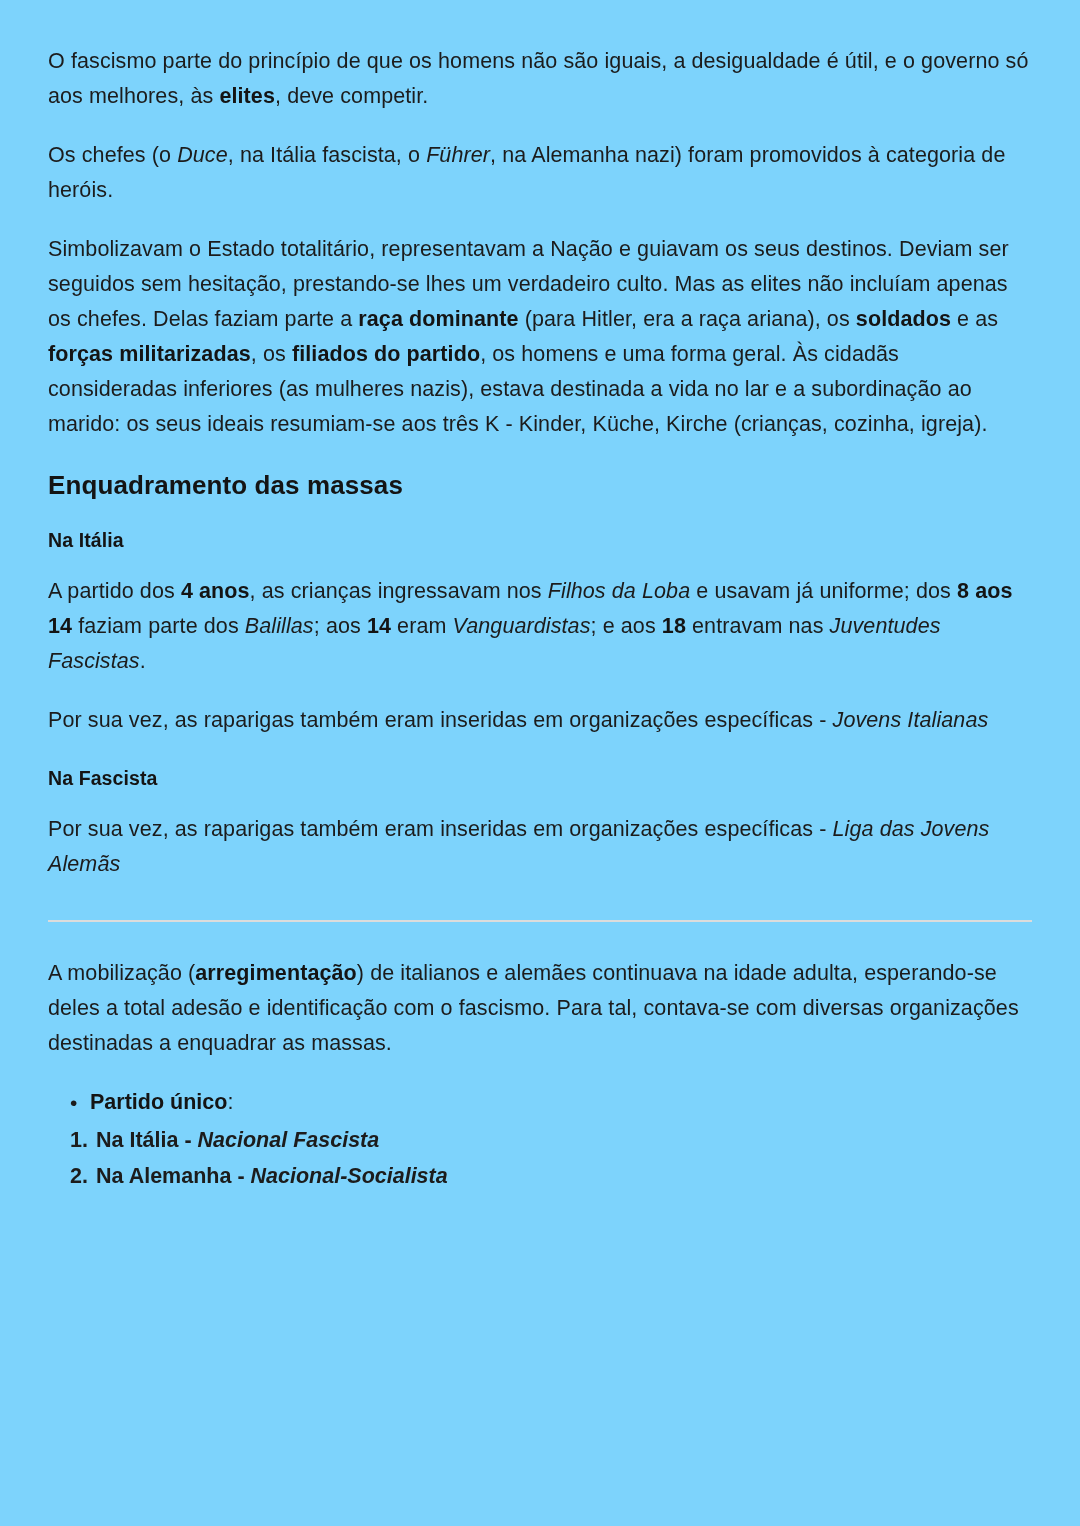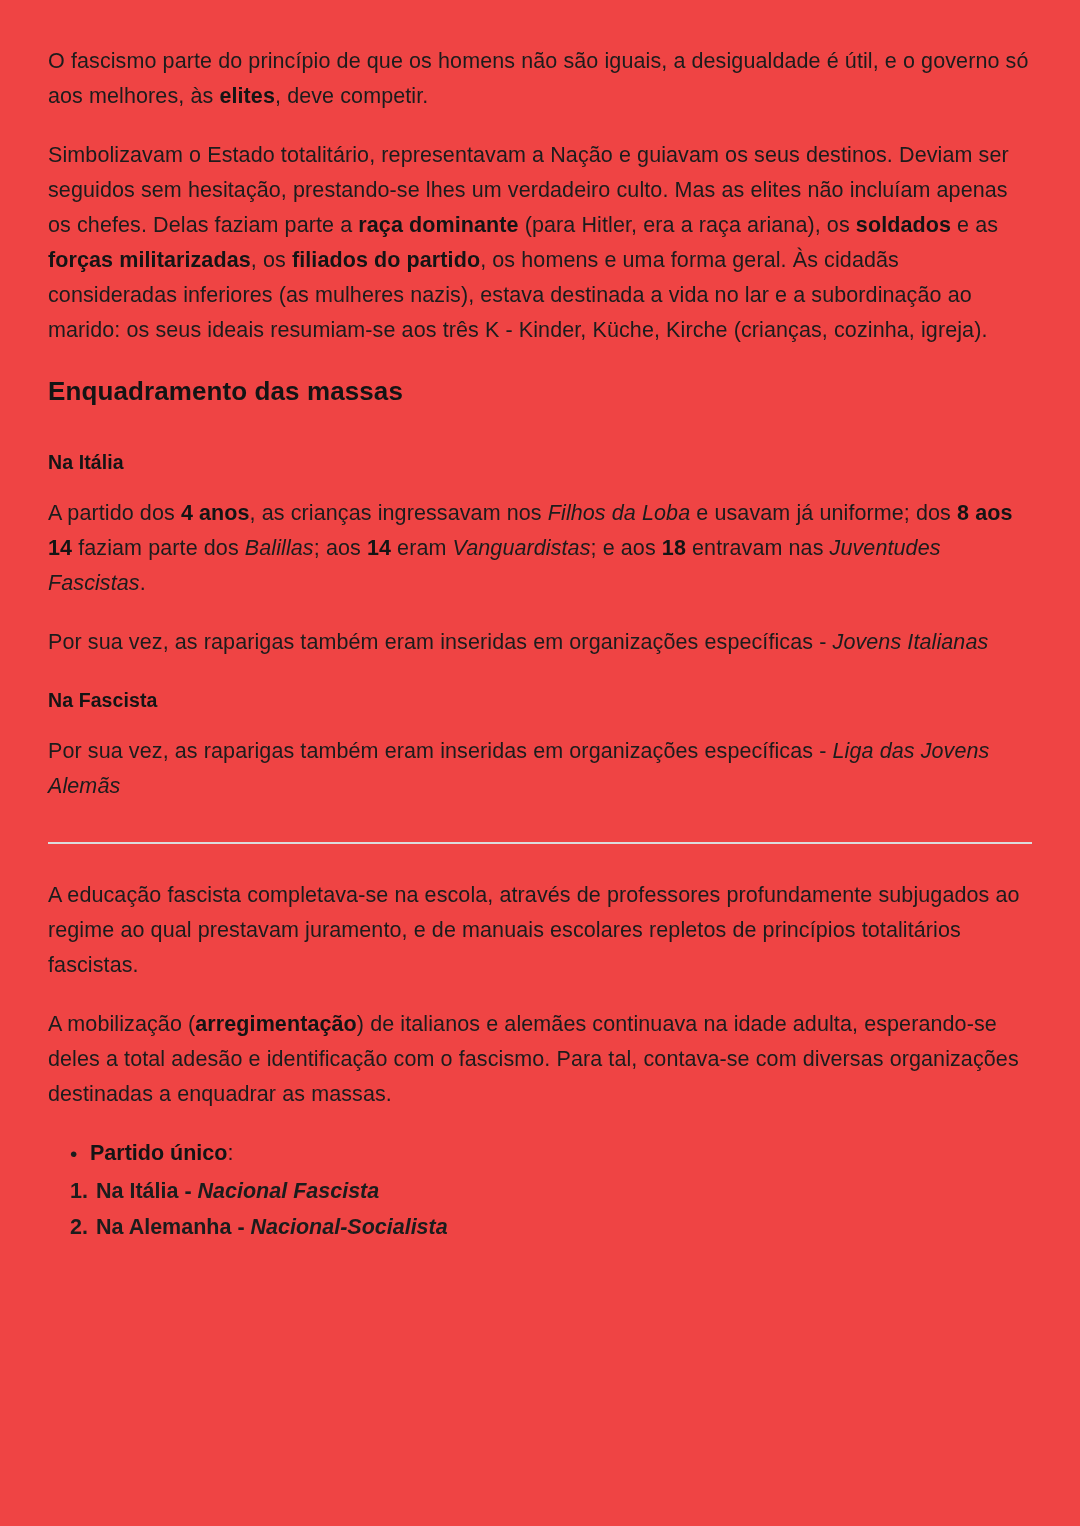--- a/index.html
+++ b/index.html
@@ -13,21 +13,21 @@
     min-height: 1526px;
     font-family: "Liberation Sans", "DejaVu Sans", sans-serif;
     color: #1c1c1c;
     -webkit-font-smoothing: antialiased;
   }
   .page {
     width: 1080px;
     min-height: 1526px;
     box-sizing: border-box;
     padding: 44px 48px 40px 48px;
-    background: #ef4444;
+    background: #7dd3fc;
   }
   .doc {
     width: 984px;
   }
   p.para {
     margin: 0 0 24px 0;
     font-size: 21.5px;
     line-height: 35px;
     color: #1c1c1c;
     letter-spacing: 0.1px;
@@ -45,21 +45,21 @@
   }
   h3.sub-title {
     margin: 26px 0 20px 0;
     font-size: 19.5px;
     line-height: 28px;
     font-weight: 700;
     color: #141414;
     letter-spacing: 0.1px;
   }
   h3.sub-title.first {
-    margin-top: 40px;
+    margin-top: 24px;
   }
   b, strong { font-weight: 700; color: #141414; }
   i, em { font-style: italic; }
   hr.divider {
     border: none;
     border-top: 2px solid #dcdcdc;
     margin: 38px 0 34px 0;
     width: 984px;
   }
   ul.bullet-list {
@@ -112,40 +112,40 @@
   .list-block { margin-top: 6px; }
 </style>
 </head>
 <body>
 
 <div class="page">
   <article class="doc">
 
     <p class="para"><span>O fascismo parte do princípio de que os homens não são iguais, a desigualdade é útil, e o governo só aos melhores, às </span><b>elites</b><span>, deve competir.</span></p>
 
+    <p class="para"><span>Os chefes (o </span><i>Duce</i><span>, na Itália fascista, o </span><i>Führer</i><span>, na Alemanha nazi) foram promovidos à categoria de heróis.</span></p>
 
     <p class="para"><span>Simbolizavam o Estado totalitário, representavam a Nação e guiavam os seus destinos. Deviam ser seguidos sem hesitação, prestando-se lhes um verdadeiro culto. Mas as elites não incluíam apenas os chefes. Delas faziam parte a </span><b>raça dominante</b><span> (para Hitler, era a raça ariana), os </span><b>soldados</b><span> e as </span><b>forças militarizadas</b><span>, os </span><b>filiados do partido</b><span>, os homens e uma forma geral. Às cidadãs consideradas inferiores (as mulheres nazis), estava destinada a vida no lar e a subordinação ao marido: os seus ideais resumiam-se aos três K - Kinder, Küche, Kirche (crianças, cozinha, igreja).</span></p>
 
     <h2 class="section-title">Enquadramento das massas</h2>
 
     <h3 class="sub-title first">Na Itália</h3>
 
     <p class="para"><span>A partido dos </span><b>4 anos</b><span>, as crianças ingressavam nos </span><i>Filhos da Loba</i><span> e usavam já uniforme; dos </span><b>8 aos 14</b><span> faziam parte dos </span><i>Balillas</i><span>; aos </span><b>14</b><span> eram </span><i>Vanguardistas</i><span>; e aos </span><b>18</b><span> entravam nas </span><i>Juventudes Fascistas</i><span>.</span></p>
 
     <p class="para"><span>Por sua vez, as raparigas também eram inseridas em organizações específicas - </span><i>Jovens Italianas</i></p>
 
     <h3 class="sub-title">Na Fascista</h3>
 
 
     <p class="para tight"><span>Por sua vez, as raparigas também eram inseridas em organizações específicas - </span><i>Liga das Jovens Alemãs</i></p>
 
     <hr class="divider">
 
 
-    <p class="para"><span>A educação fascista completava-se na escola, através de professores profundamente subjugados ao regime ao qual prestavam juramento, e de manuais escolares repletos de princípios totalitários fascistas.</span></p>
 
     <p class="para"><span>A mobilização (</span><b>arregimentação</b><span>) de italianos e alemães continuava na idade adulta, esperando-se deles a total adesão e identificação com o fascismo. Para tal, contava-se com diversas organizações destinadas a enquadrar as massas.</span></p>
 
     <div class="list-block">
       <ul class="bullet-list">
         <li><b>Partido único</b><span>:</span></li>
       </ul>
       <ol class="num-list">
           <li><span>Na Itália - </span><i>Nacional Fascista</i></li>
           <li><span>Na Alemanha - </span><i>Nacional-Socialista</i></li>

